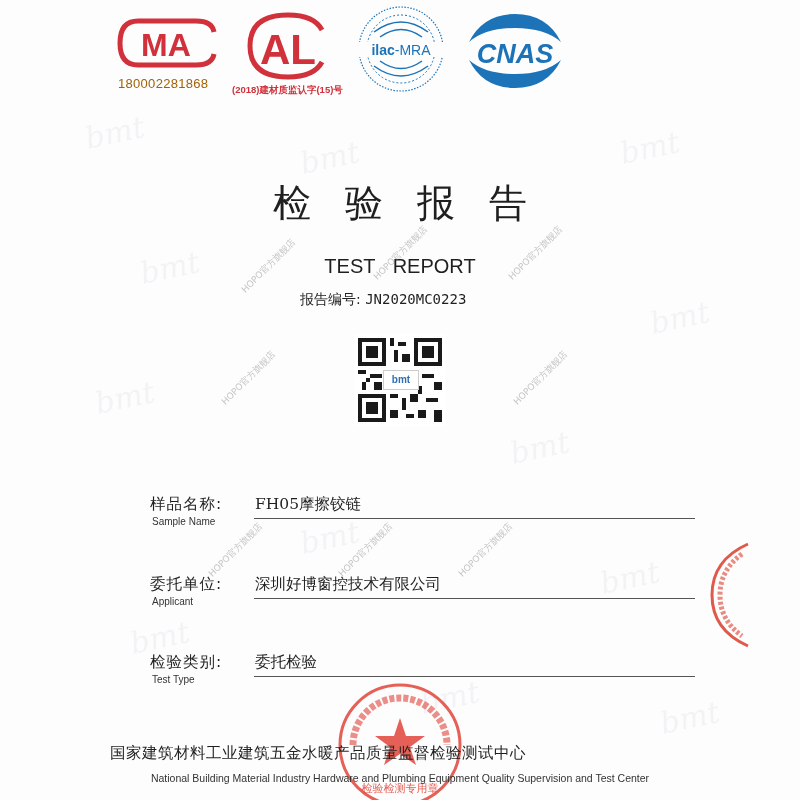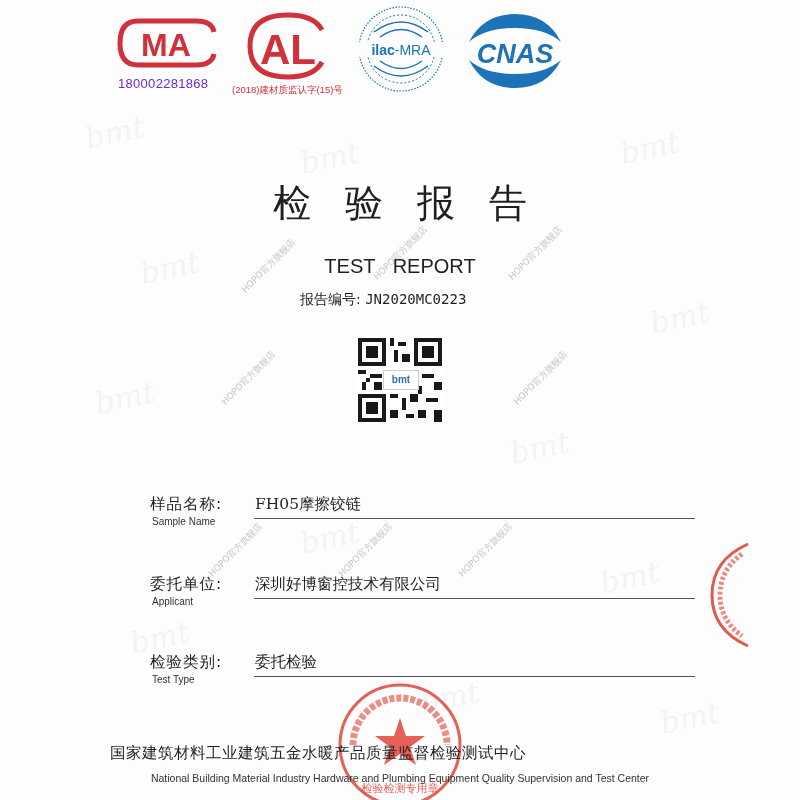--- a/index.html
+++ b/index.html
@@ -16,23 +16,23 @@
     position: absolute; color: rgba(170,180,195,0.13);
     font-family: "DejaVu Serif", serif; font-size: 30px; font-style: italic;
     transform: rotate(-12deg); white-space: nowrap; pointer-events: none;
   }
   .wm-hopo {
     position: absolute; color: rgba(150,150,150,0.55);
     font-size: 9px; transform: rotate(-45deg); transform-origin: left bottom;
     white-space: nowrap; pointer-events: none;
   }
   .cma-box { position: absolute; left: 116px; top: 18px; width: 106px; height: 50px; }
-  .cma-num { position: absolute; left: 118px; top: 76px; font-size: 13px; color: #6d28d9; letter-spacing: 0.3px; font-family: "Liberation Sans", sans-serif; text-align: center; }
+  .cma-num { position: absolute; left: 118px; top: 76px; font-size: 13px; color: #a16207; letter-spacing: 0.3px; font-family: "Liberation Sans", sans-serif; text-align: center; }
   .cal-box { position: absolute; left: 246px; top: 12px; width: 84px; height: 68px; }
-  .cal-cap { position: absolute; left: 232px; top: 84px; font-size: 9.5px; color: #d0313b; font-weight: normal; font-family: "Liberation Sans", sans-serif; }
+  .cal-cap { position: absolute; left: 232px; top: 84px; font-size: 9.5px; color: #d0313b; font-weight: bold; font-family: "Liberation Sans", sans-serif; }
   .ilac-box { position: absolute; left: 356px; top: 4px; width: 90px; height: 90px; }
   .cnas-box { position: absolute; left: 463px; top: 12px; width: 104px; height: 78px; }
   .cnas-text { position: absolute; left: 578px; top: 8px; line-height: 15px; font-size: 10.5px; color: #1d73b8; }
   .cnas-text .en { font-family: "Liberation Sans", sans-serif; font-weight: bold; font-size: 11.5px; }
   .cnas-text .cn { font-family: "DejaVu Serif", serif; font-size: 10px; letter-spacing: 0.5px; }
 
   
   .title-cn {
     position: absolute; left: 0; width: 800px; top: 178px; text-align: center;
     font-size: 38px; letter-spacing: 34px; padding-left: 34px; box-sizing: border-box;

